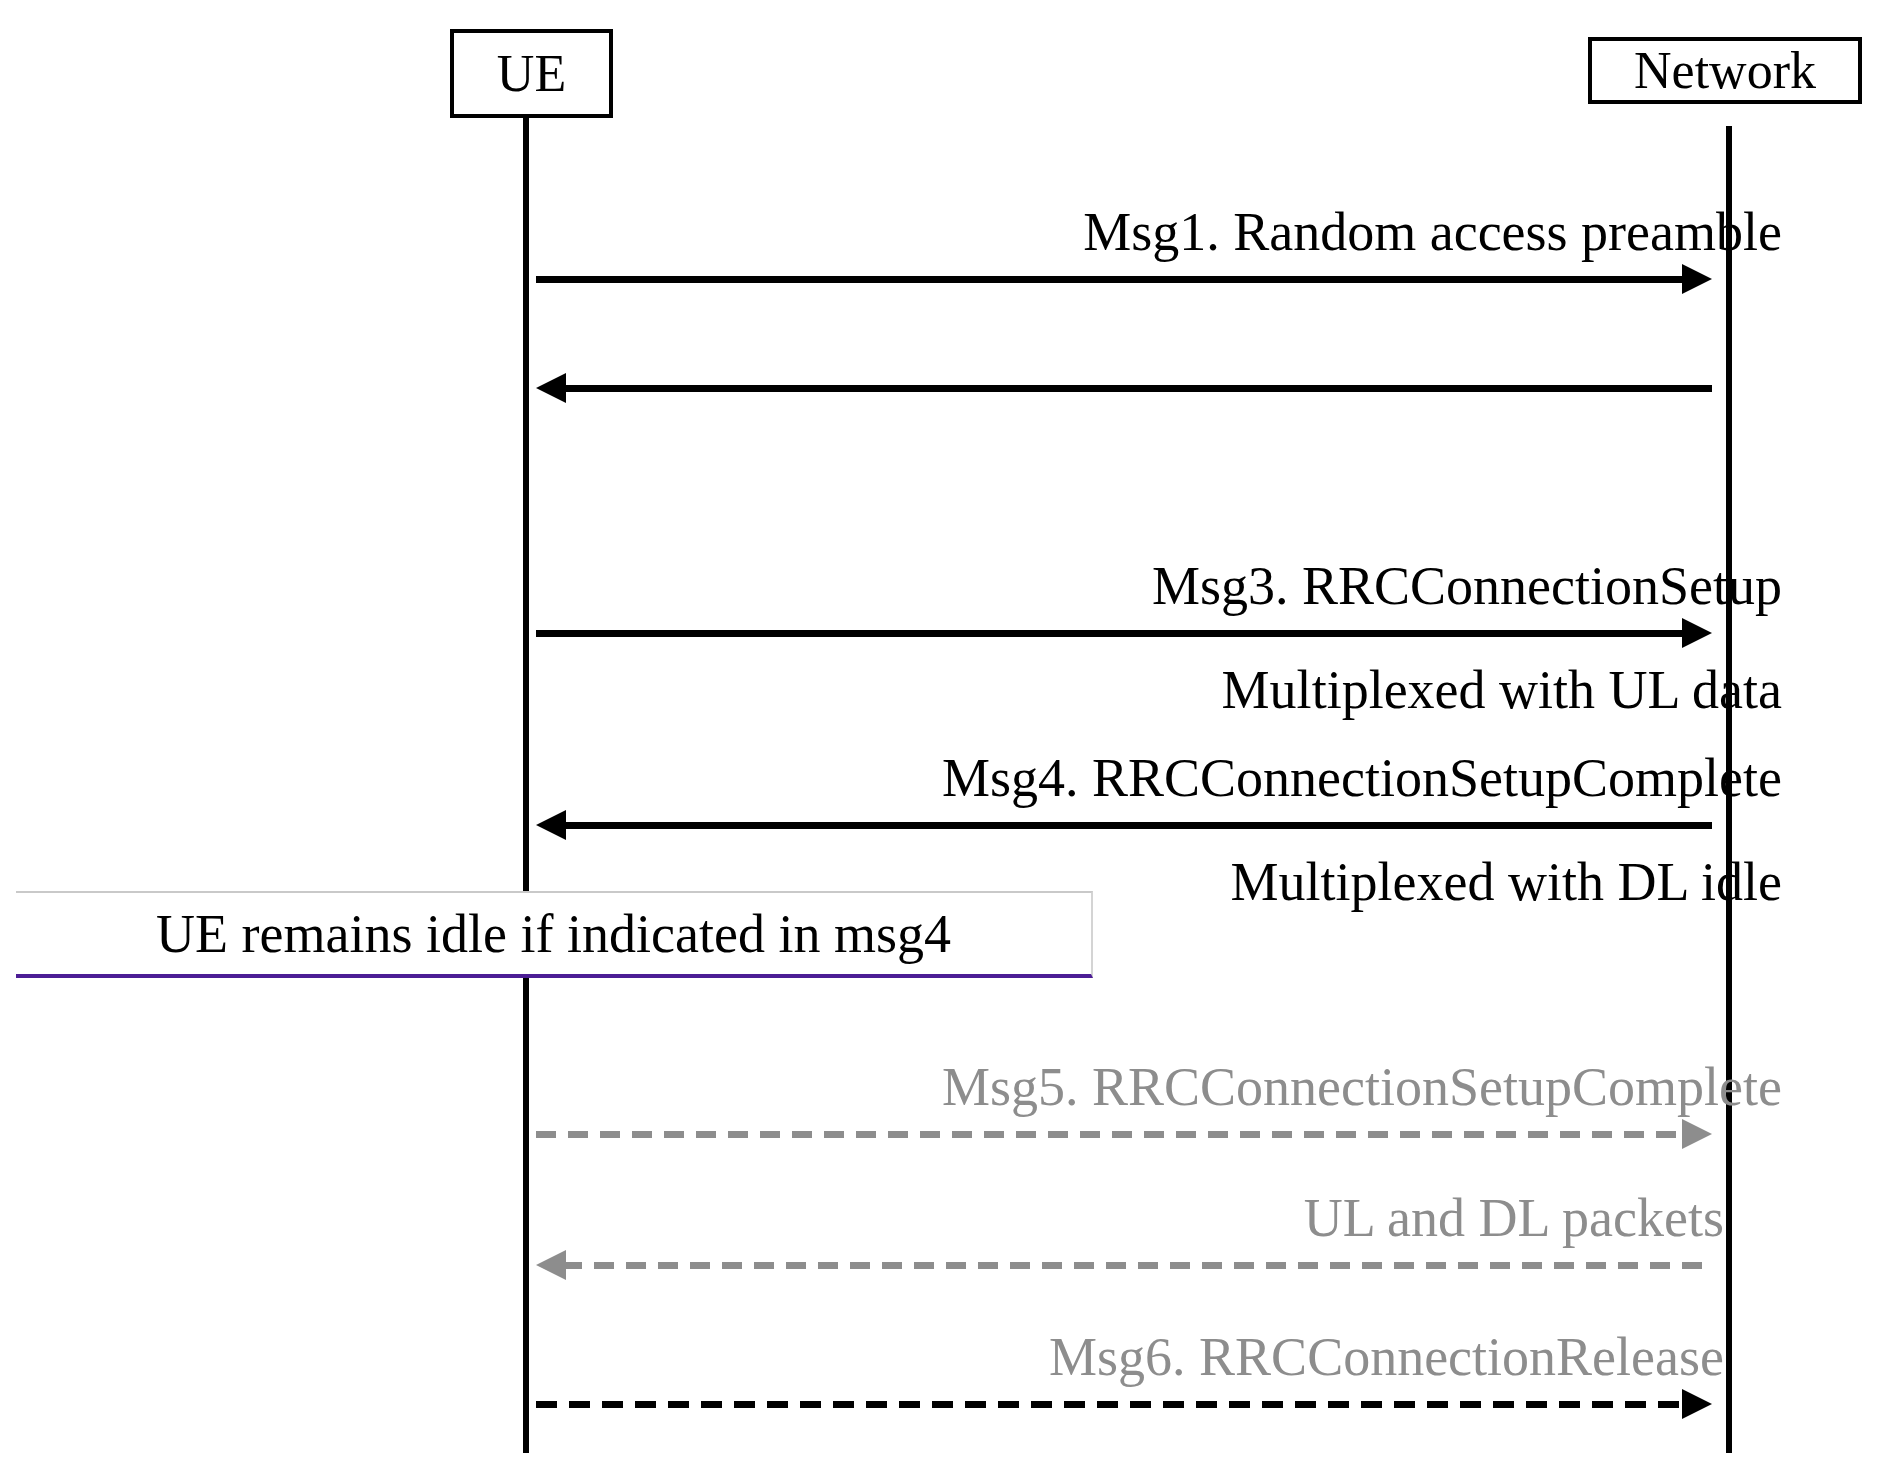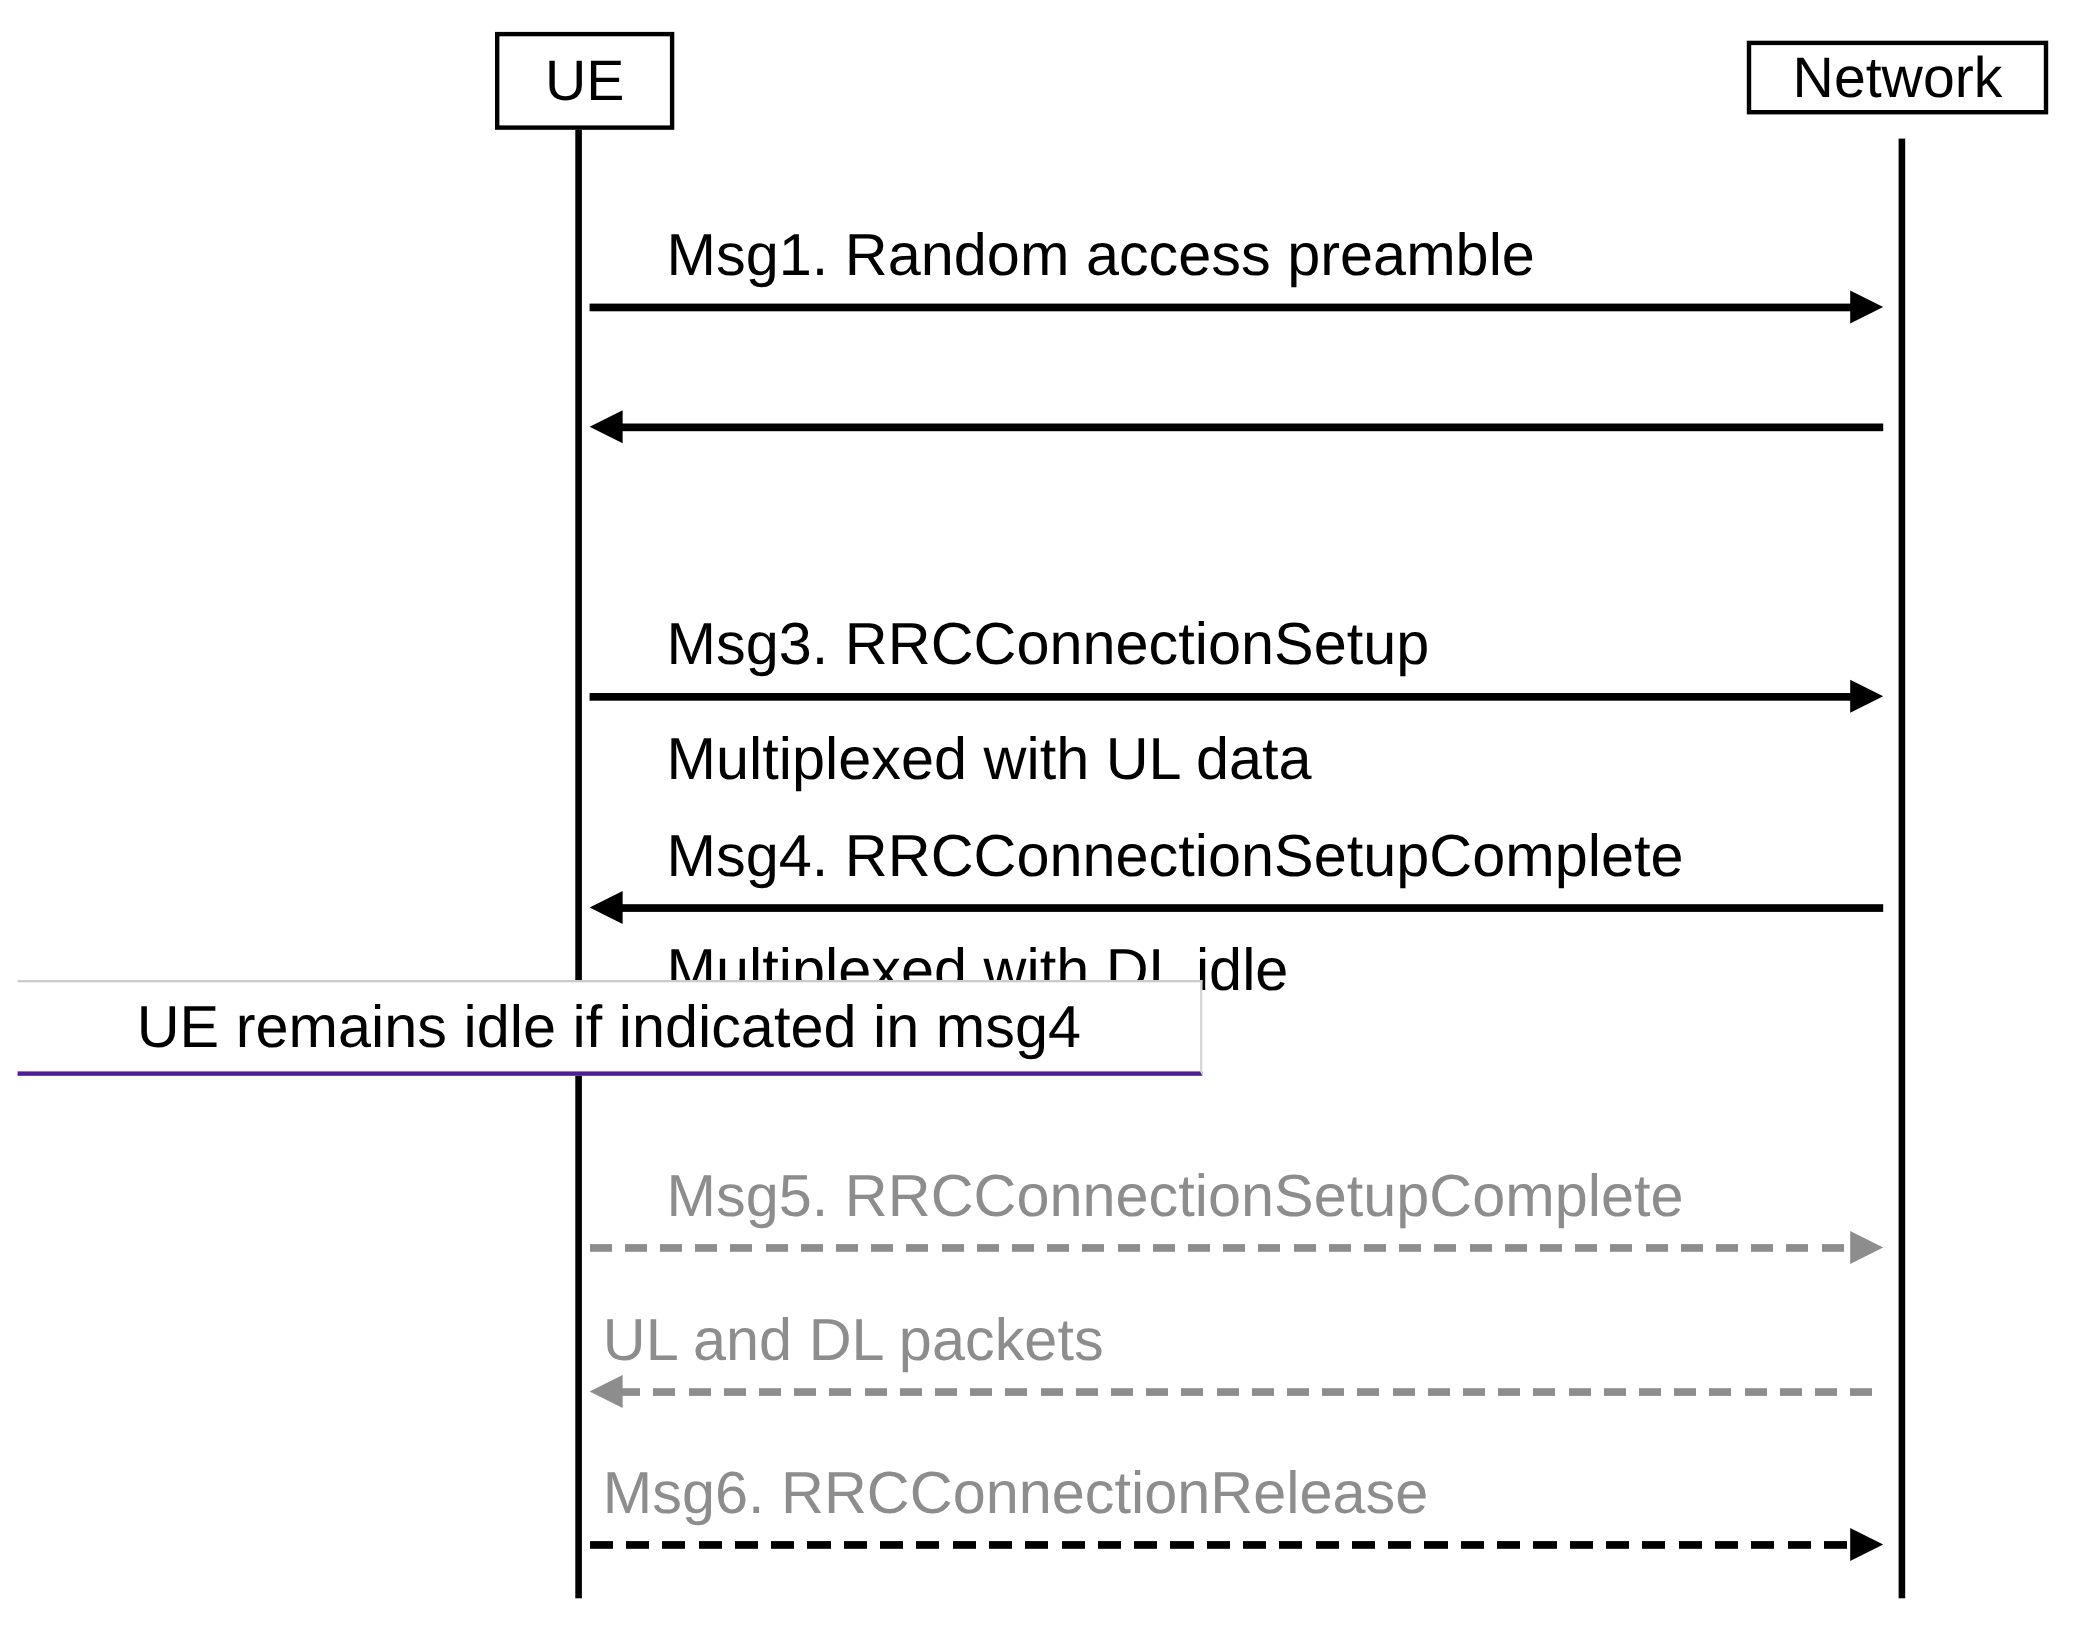--- a/index.html
+++ b/index.html
@@ -1,20 +1,20 @@
 <!DOCTYPE html>
 <html><head>
 <meta charset="utf-8">
 <style>
   html,body{margin:0;padding:0;background:#ffffff;}
   .canvas{
     position:relative;
     width:1890px;height:1480px;
     background:#ffffff;
-    font-family:Liberation Sans, sans-serif;
+    font-family:Liberation Serif, serif;
     color:#000;
     overflow:hidden;
   }
   
   .actor{
     position:absolute;
     border:4px solid #000;
     background:#fff;
     display:flex;align-items:center;justify-content:center;
     font-size:52px;
@@ -24,21 +24,21 @@
   .actor.network{left:1588px;top:37px;width:274px;height:67px;}
   
   .lifeline{position:absolute;width:6px;background:#000;}
   .lifeline.ue{left:523px;top:118px;height:1335px;}
   .lifeline.network{left:1726px;top:126px;height:1327px;}
   
   .row{position:absolute;left:536px;width:1176px;}
   .r1{top:200px;} .r2{top:373px;} .r3{top:554px;} .r4{top:746px;}
   .r5{top:1055px;} .r6{top:1186px;} .r7{top:1325px;}
   .mlabel{
-    text-align:left;font-size:54px;line-height:64px;height:64px;
+    text-align:right;font-size:54px;line-height:64px;height:64px;
     white-space:nowrap;color:#000;
   }
   .mlabel.gray{color:#8d8d8d;}
   .shift70{transform:translateX(70px);}
   .shift12{transform:translateX(12px);}
   .sub{margin-top:10px;}
   .line-wrap{position:relative;height:30px;}
   .line{position:absolute;top:12px;height:7px;}
   .line.to-right{left:0;right:26px;}
   .line.to-left{left:26px;right:0;}

